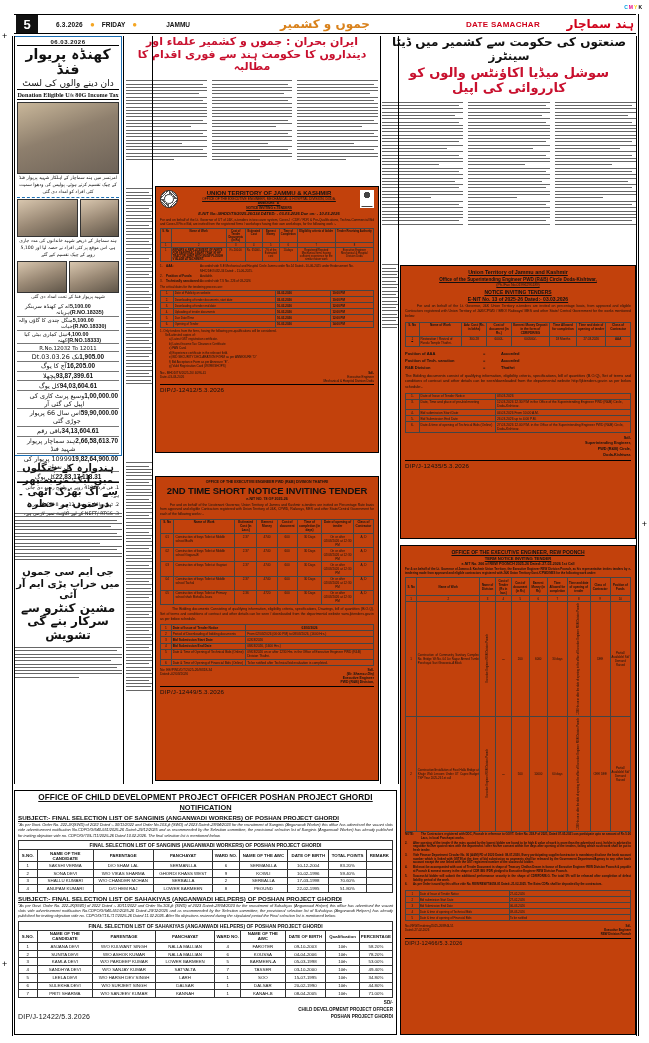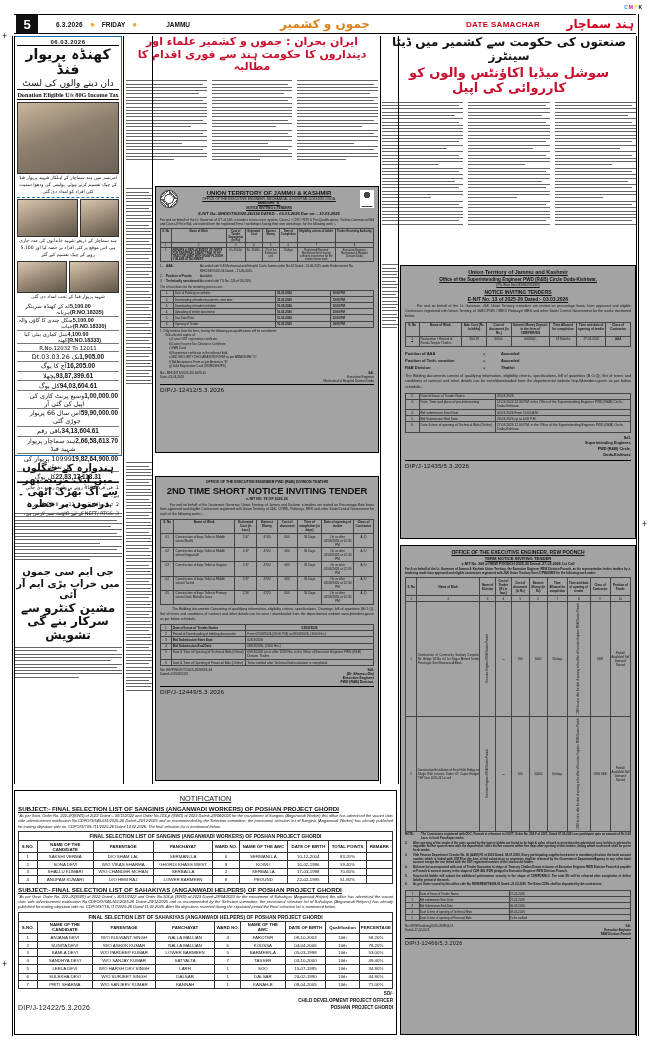--- a/index.html
+++ b/index.html
@@ -71,21 +71,21 @@
   
   .newscol { position:absolute; font-size:5px; }
   .colrule { position:absolute; width:1px; background:#000; }
 
   .urdu-banner {
     text-align:center; font-family:"DejaVu Sans",sans-serif; direction:rtl;
     font-weight:bold; line-height:1.15;
   }
 
   
-  .notice { position:absolute; background:#a3a3a3; border:1px solid #000; padding:3px 4px; }
+  .notice { position:absolute; background:#c2410c; border:1px solid #000; padding:3px 4px; }
   .nt-center { text-align:center; }
   .nt-title { font-weight:bold; text-decoration:underline; }
   .nt-body { text-align:justify; }
   table.nt { border-collapse:collapse; width:100%; }
   table.nt th, table.nt td { border:.6px solid #444; padding:.6px 1px; vertical-align:top; }
   table.nt th { font-weight:bold; text-align:center; }
   .u { text-decoration:underline; }
   .b { font-weight:bold; }
   .i { font-style:italic; }
   .right { text-align:right; }
@@ -109,21 +109,21 @@
     position:relative;
   }
   .emblem::after{
     content:""; position:absolute; left:50%; bottom:1px; transform:translateX(-50%);
     width:11px; height:1.5px; background:#444;
   }
 
   
   .bottomblock { position:absolute; left:14px; top:790px; width:383px; height:245px; border:1px solid #000; padding:2px 3px; }
   .bb-h1 { text-align:center; font-weight:bold; font-size:8.2px; text-decoration:underline; letter-spacing:.1px;}
-  .bb-h2 { text-align:center; font-weight:normal; font-size:7.4px; text-decoration:underline; margin-top:1px;}
+  .bb-h2 { text-align:center; font-weight:bold; font-size:7.4px; text-decoration:underline; margin-top:1px;}
   .bb-sub { font-weight:bold; font-size:6.2px; text-decoration:underline; margin-top:2px;}
   .bb-para { font-size:3.9px; text-align:justify; line-height:1.35; margin-top:1px; font-style:italic;}
   table.bb { border-collapse:collapse; width:100%; margin-top:1.5px; font-size:4.4px; }
   table.bb th, table.bb td { border:.6px solid #333; padding:.8px 1px; text-align:center; }
   table.bb th { font-weight:bold; }
   .bb-banner { text-align:center; font-weight:bold; font-size:5px; border:.6px solid #333; border-bottom:none; padding:1px;}
   .dip { font-size:7px; letter-spacing:.2px; }
   table.rb { border-collapse:collapse; width:100%; font-size:2.9px; }
   table.rb th, table.rb td { border:.5px solid #444; padding:.5px .5px; text-align:center; vertical-align:middle;}
   .vtext { writing-mode:vertical-rl; transform:rotate(180deg); white-space:nowrap; font-size:2.6px;}
@@ -1134,20 +1134,21 @@
       <div class="right b">
         <div>Sd/-</div>
         <div>Executive Engineer</div>
         <div>REW Division Poonch</div>
       </div>
     </div>
     <div class="dip" style="border-top:.6px solid #000; margin-top:2px; padding-top:1px; font-size:5.5px;">DIP/J-12466/5.3.2026</div>
   </div>
 
   <div class="bottomblock">
+    <div class="bb-h1">OFFICE OF CHILD DEVELOPMENT PROJECT  OFFICER POSHAN PROJECT GHORDI</div>
     <div class="bb-h2">NOTIFICATION</div>
 
     <div class="bb-sub">SUBJECT:- FINAL SELECTION LIST  OF  SANGINIS (ANGANWADI WORKERS) OF POSHAN PROJECT GHORDI</div>
     <div class="bb-para">"As per Govt. Order No. 222-JK(SWD) of 2022 Dated :- 30/11/2022 and Order No.103-jk (SWD) of 2023 Dated:-28/04/2023 for the recruitment of Sanginis (Anganwadi Worker) this office has advertised the vacant slots vide advertisement notification No.CDPO/G/540-551/2025-26 Dated:-29/12/2025 and as recommended by the  Selection committee, the provisional  selection list of Sanginis (Anganwadi Worker) has already published for inviting objection vide no. CDPO/G/709-711/2025-26 Dated 10.02.2026. The final selection list is mentioned below.</div>
 
     <div class="bb-banner" style="margin-top:2px;">FINAL SELECTION LIST OF  SANGINIS (ANGANWADI WORKERS) OF POSHAN PROJECT GHORDI</div>
     <table class="bb" style="margin-top:0;">
       <thead>
         <tr>
           <th style="width:5%">S.NO.</th>

